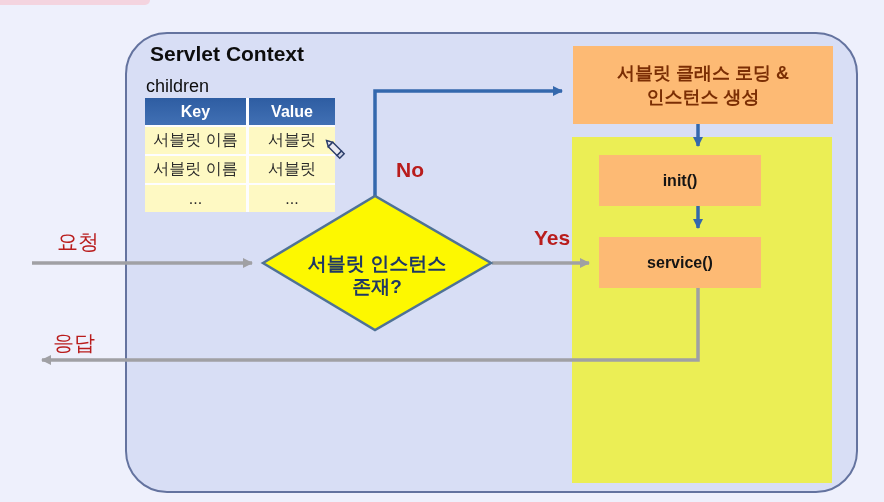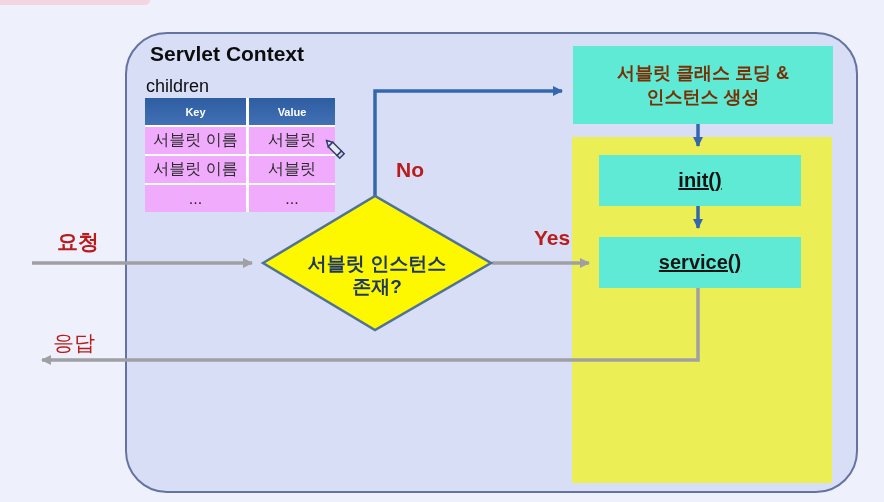--- a/index.html
+++ b/index.html
@@ -19,38 +19,38 @@
   .context-box{position:absolute;left:125px;top:32px;width:733px;height:461px;
     background:#d8def5;border:2px solid #64739f;border-radius:42px;box-sizing:border-box;}
 
   .title{position:absolute;left:150px;top:42px;font-size:21px;font-weight:600;color:#0d0d0d;}
   .children-label{position:absolute;left:146px;top:76px;font-size:18px;color:#0d0d0d;}
 
   
   .kv-table{position:absolute;left:145px;top:98px;width:190px;background:#fdfdff;
     display:grid;grid-template-columns:101px 86px;gap:2px 3px;}
   .kv-cell{height:27px;display:flex;align-items:center;justify-content:center;
-    font-size:16px;color:#2b2b2b;background:#f0abfc;}
-  .kv-head{background:linear-gradient(#2e5da2,#4170b4);color:#fff;font-weight:700;font-size:11px;}
+    font-size:16px;color:#2b2b2b;background:#fef9c3;}
+  .kv-head{background:linear-gradient(#2e5da2,#4170b4);color:#fff;font-weight:700;font-size:16px;}
 
   
-  .flow-box{position:absolute;background:#5eead4;display:flex;align-items:center;justify-content:center;
+  .flow-box{position:absolute;background:#fdba74;display:flex;align-items:center;justify-content:center;
     text-align:center;}
   .box-loading{left:573px;top:46px;width:260px;height:78px;
     font-size:18px;font-weight:700;color:#7b2e04;line-height:24px;flex-direction:column;}
   .panel{position:absolute;left:572px;top:137px;width:260px;height:346px;background:#ebee55;}
-  .box-method{left:599px;width:202px;height:51px;font-size:20px;font-weight:600;color:#141414;text-decoration:underline;}
+  .box-method{left:599px;width:162px;height:51px;font-size:16px;font-weight:600;color:#141414;}
   .box-init{top:155px;}
   .box-service{top:237px;}
   .box-destroy{top:410px;height:52px;}
 
   
   .lbl{position:absolute;font-size:21px;color:#b91c1c;}
   .lbl-bold{font-weight:700;}
-  .lbl-request{left:57px;top:228px;font-weight:700;}
+  .lbl-request{left:57px;top:228px;font-weight:400;}
   .lbl-response{left:53px;top:329px;font-weight:500;}
   .lbl-no{left:396px;top:158px;}
   .lbl-yes{left:534px;top:226px;}
 
   
   .diamond-text{position:absolute;left:277px;top:252px;width:200px;text-align:center;
     font-size:19px;font-weight:700;color:#1f3864;line-height:23px;}
 
   .arrow-layer{position:absolute;inset:0;pointer-events:none;}
 

